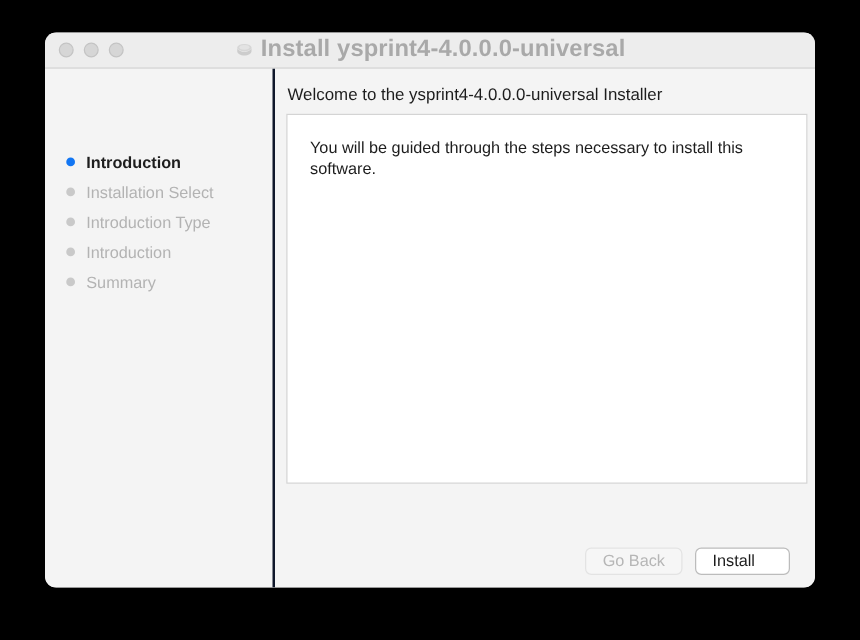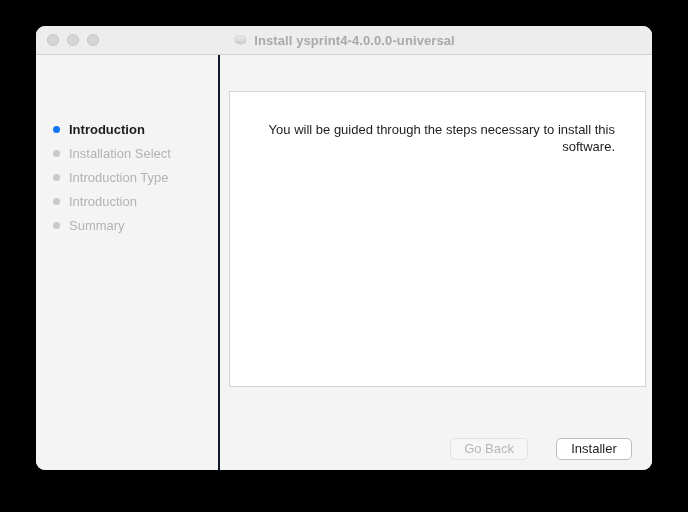--- a/index.html
+++ b/index.html
@@ -68,21 +68,21 @@
   }
 
   #title-icon {
     width: 15px;
     height: 15px;
     display: block;
     opacity: 0.62;
   }
 
   #title-text {
-    font-size: 13px;
+    font-size: 19px;
     font-weight: bold;
     color: #a9a9a9;
     letter-spacing: 0.1px;
   }
 
   
   #window-body {
     position: relative;
     height: 415px;
     display: flex;
@@ -148,26 +148,25 @@
     top: 36px;
     width: 417px;
     height: 296px;
     background: #ffffff;
     border: 1px solid #d4d4d4;
     box-sizing: border-box;
     overflow: hidden;
   }
 
   #content-text {
-    margin: 12px;
+    margin: 0;
     padding: 17px 18px 0 18px;
     font-size: 13px;
     line-height: 1.32;
     color: #1d1d1d;
-    text-align: right;
   }
 
   #button-bar {
     position: absolute;
     right: 20px;
     bottom: 10px;
     display: flex;
     align-items: center;
     gap: 10px;
   }
@@ -177,22 +176,21 @@
     font-size: 13px;
     height: 22px;
     min-width: 76px;
     padding: 0 13px;
     border-radius: 5px;
     box-sizing: border-box;
     background: #ffffff;
     border: 1px solid #bcbcbc;
     color: #1d1d1d;
     line-height: 20px;
-    text-align: center;
-    margin-left: 18px;
+    text-align: left;
   }
 
   .action-button.disabled {
     background: #f6f6f6;
     border-color: #e3e3e3;
     color: #b6b6b6;
   }
 </style>
 </head>
 <body>
@@ -244,27 +242,28 @@
 
       <div class="step-item">
         <span class="step-dot"></span>
         <span class="step-label">Summary</span>
       </div>
 
     </div>
 
     <div id="main-area">
 
+      <div id="main-heading">Welcome to the ysprint4-4.0.0.0-universal Installer</div>
 
       <div id="content-panel">
         <p id="content-text">You will be guided through the steps necessary to install this software.</p>
       </div>
 
       <div id="button-bar">
         <button class="action-button disabled" disabled="">Go Back</button>
-        <button class="action-button">Installer</button>
+        <button class="action-button">Install</button>
       </div>
 
     </div>
 
   </div>
 
 </div>
 
 </body></html>

